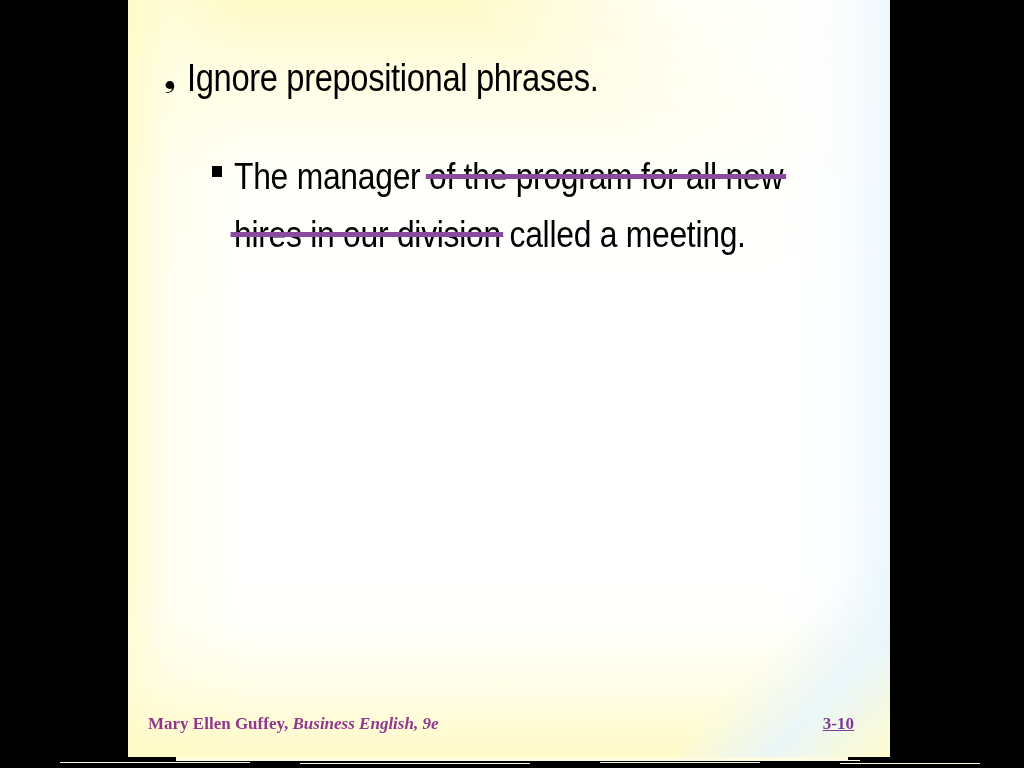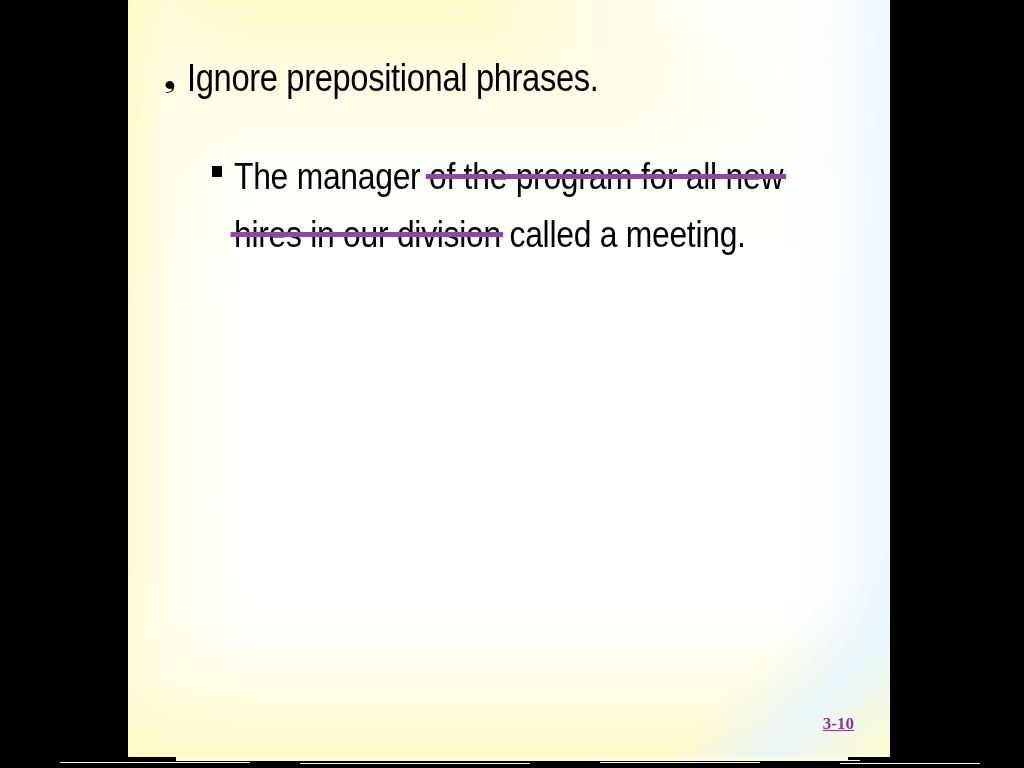--- a/index.html
+++ b/index.html
@@ -255,20 +255,21 @@
       <div class="lvl2">
         <span class="sqbullet"></span>
         <span class="lvl2-block">
           <span class="ln"><span>The manager </span><span class="struck">of the program for all new</span></span>
           <span class="ln"><span class="struck">hires in our division</span><span> called a meeting.</span></span>
         </span>
       </div>
 
     </div>
 
+    <div class="footer-left"><span>Mary Ellen Guffey, </span><span class="title">Business English, 9e</span></div>
 
     <div class="footer-right">3-10</div>
 
   </div>
 
   <div class="strip strip-a"></div>
   <div class="strip strip-b"></div>
   <div class="strip strip-c"></div>
   <div class="strip strip-d"></div>
   <div class="strip strip-e"></div>

